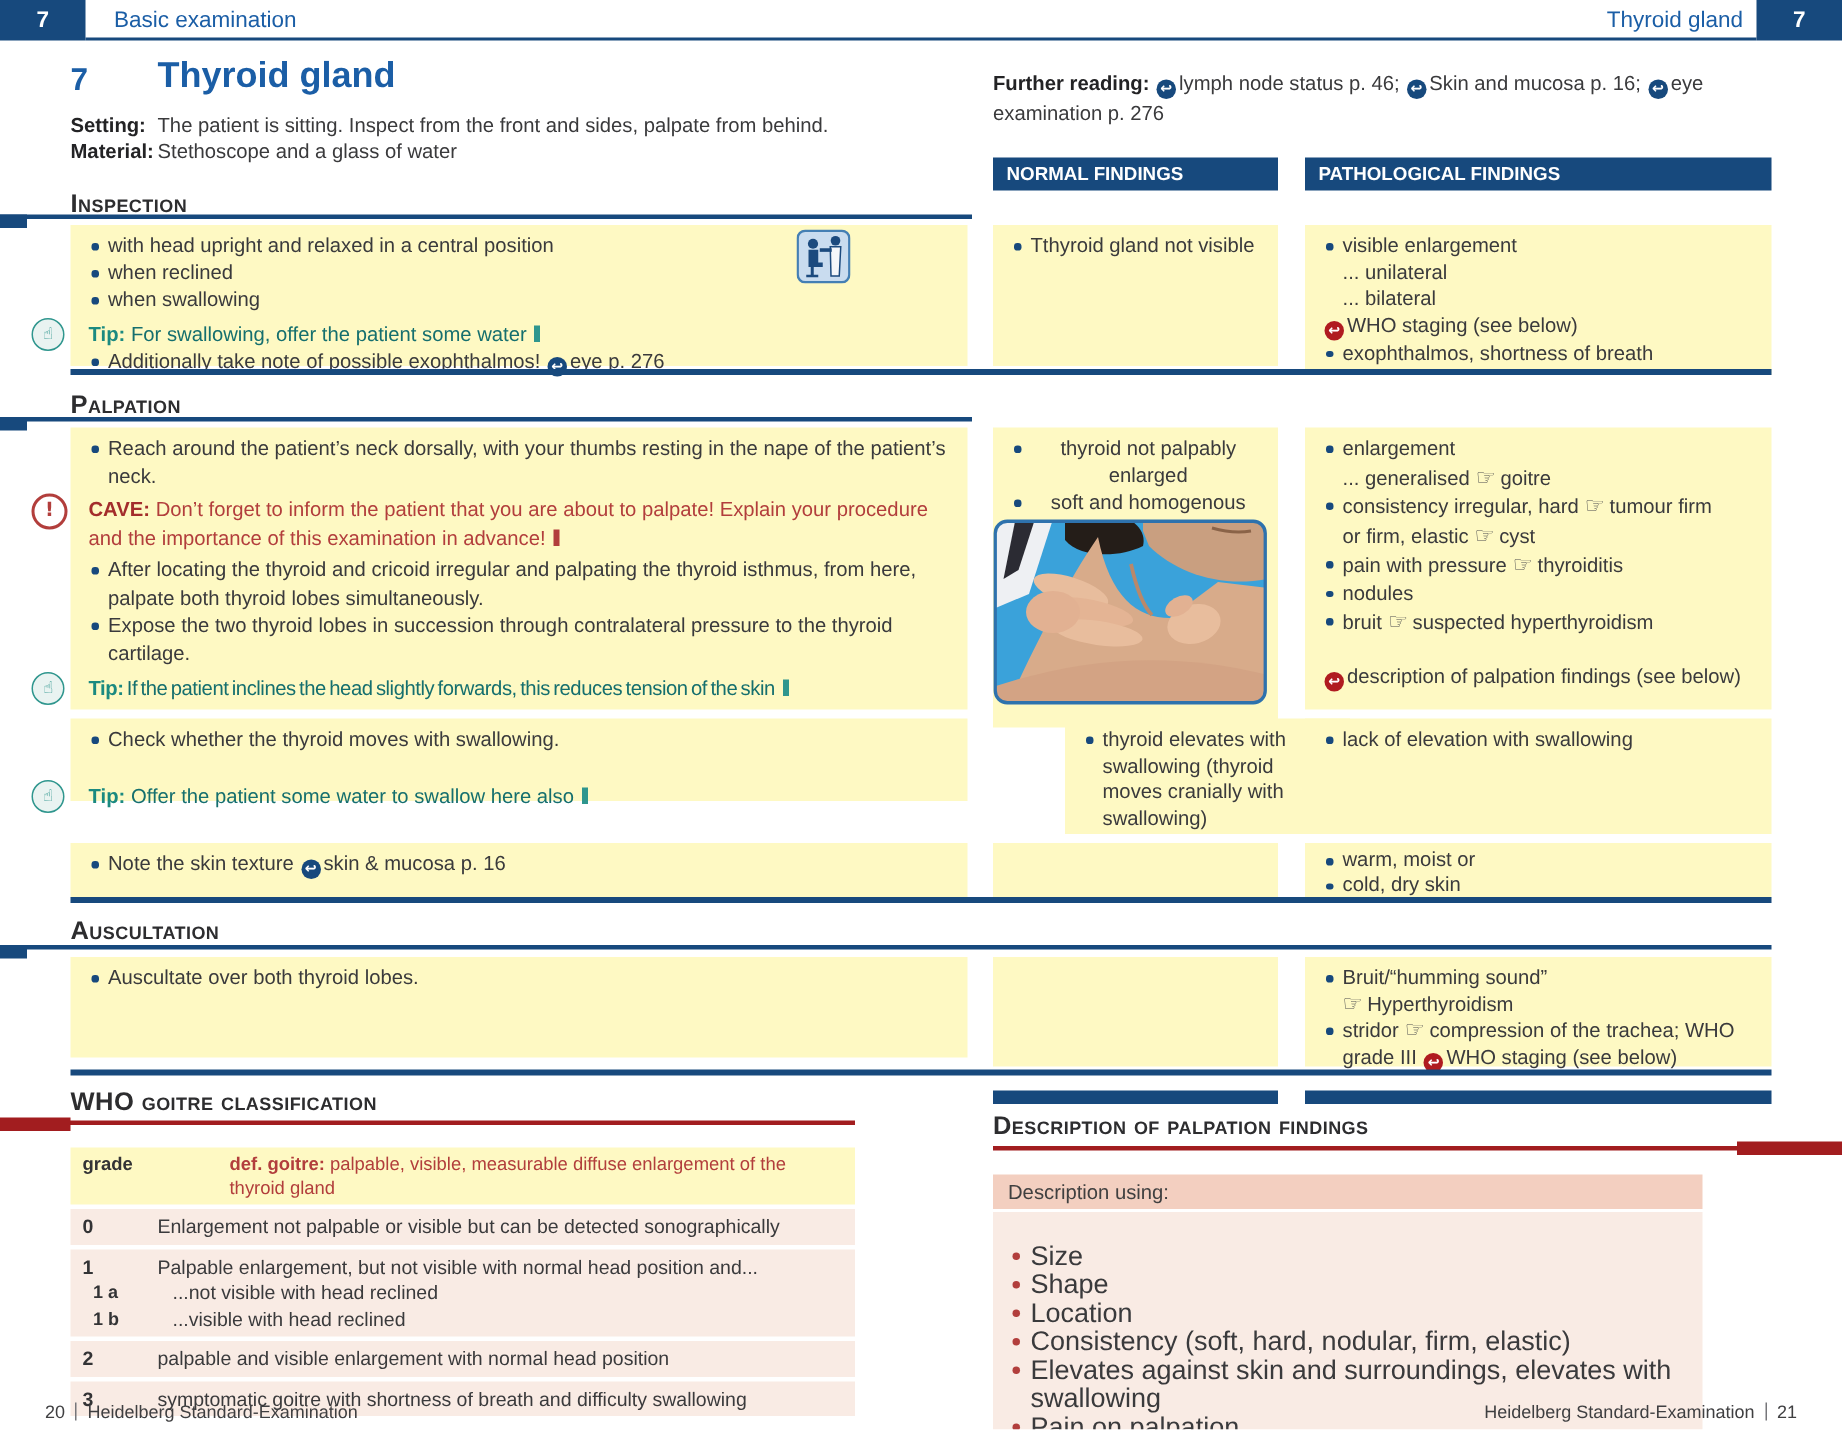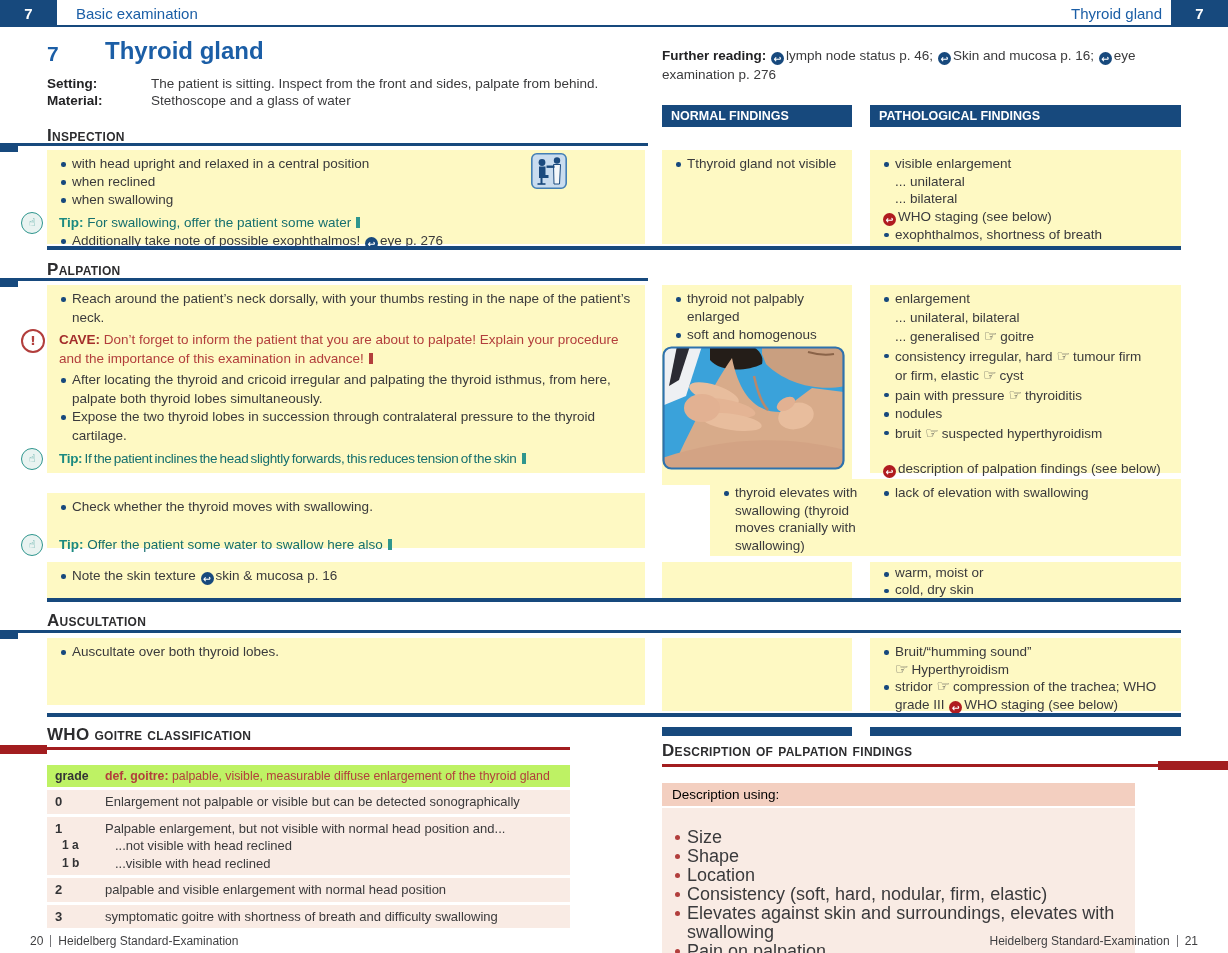--- a/index.html
+++ b/index.html
@@ -10,21 +10,21 @@
   .chapbox{position:absolute;top:0;width:57px;height:27px;background:#17497d;color:#fff;
            font-weight:bold;font-size:15px;display:flex;align-items:center;justify-content:center;}
   #cb-left{left:0;} #cb-right{left:1171px;}
   .runhead{position:absolute;top:5px;color:#1b5ea6;font-size:15px;}
   #rh-left{left:76px;} #rh-right{right:66px;}
   .headrule{position:absolute;top:25px;left:57px;width:1114px;height:2px;background:#17497d;}
 
   
   #chapnum{position:absolute;left:47px;top:42px;font-size:21px;font-weight:bold;color:#1b5ea6;}
   #pagetitle{position:absolute;left:105px;top:37px;font-size:24px;font-weight:bold;color:#1b5ea6;}
-  .kv{position:absolute;left:47px;width:598px;font-size:13.5px;display:flex;gap:46px;}
+  .kv{position:absolute;left:47px;width:598px;font-size:13.5px;display:flex;}
   .kv .kvl{width:58px;font-weight:bold;color:#232325;flex:none;}
   #kv-setting{top:76px;} #kv-material{top:93px;}
   #furtherreading{position:absolute;left:662px;top:46px;width:524px;font-size:13.5px;line-height:19px;}
   #furtherreading b{color:#232325;}
 
   
   .colbar{position:absolute;top:105px;height:22px;background:#17497d;color:#fff;font-weight:bold;
           font-size:12.5px;display:flex;align-items:center;padding-left:9px;box-sizing:border-box;}
   #colbar-normal{left:662px;width:190px;} #colbar-path{left:870px;width:311px;}
 
@@ -70,30 +70,30 @@
         font-family:"DejaVu Sans",sans-serif;}
   .xref.blue{background:#17497d;} .xref.red{background:#b01b20;}
   .hand{font-family:"DejaVu Sans",sans-serif;font-size:15px;color:#4c4c4e;margin:0 3px 0 4px;}
 
   
   #pictogram{position:absolute;right:78px;top:3px;width:36px;height:36px;}
   #photo{position:absolute;left:0;top:61px;width:183px;height:124px;}
 
   
   #whotable{position:absolute;left:47px;top:765px;width:523px;}
-  .wt-head{background:#bef264;display:flex;padding:3px 8px;color:#b23e3c;font-size:12.3px;line-height:16px;}
+  .wt-head{background:#fef9c3;display:flex;padding:3px 8px;color:#b23e3c;font-size:12.3px;line-height:16px;gap:48px;}
   .wt-head .wt-g{font-weight:bold;}
   .wt-head b{font-weight:bold;}
   .wt-row{background:#f9ebe4;display:flex;margin-top:3px;padding:3px 8px;font-size:13px;line-height:17.5px;}
   .wt-g{width:50px;flex:none;font-weight:bold;color:#333335;}
   .wt-t{flex:1;}
 
   
   #descbox{position:absolute;left:662px;top:783px;width:473px;}
-  .desc-head{background:#f3cfc0;padding:4px 10px;font-size:13.5px;color:#000000;}
+  .desc-head{background:#f3cfc0;padding:4px 10px;font-size:13.5px;color:#404040;}
   .desc-body{background:#f9ebe4;margin-top:2px;padding:20px 10px 10px 12px;font-size:18px;line-height:19px;}
   .rb{position:relative;padding-left:13px;}
   .rb::before{content:"";position:absolute;left:1px;top:7px;width:5px;height:5px;border-radius:50%;background:#b23e3c;}
 
   
   .foot{position:absolute;top:934px;font-size:12px;color:#3f3f41;}
   #foot-left{left:30px;} #foot-right{right:30px;}
   .vbar{display:inline-block;width:1px;height:12px;background:#76767a;margin:0 7px;vertical-align:-2px;}
 </style>
 </head>
@@ -185,21 +185,21 @@
     </div>
     <div class="bl"><span>After locating the thyroid and cricoid irregular and palpating the thyroid isthmus, from here, palpate both thyroid lobes simultaneously.</span></div>
     <div class="bl"><span>Expose the two thyroid lobes in succession through contralateral pressure to the thyroid cartilage.</span></div>
     <div class="tip tight">
       <span class="micon teal">☝</span>
       <b>Tip:</b>
       <span>If the patient inclines the head slightly forwards, this reduces tension of the skin</span><span class="endm teal"></span>
     </div>
   </div>
 
-  <div class="cell norm" style="top:285px;height:200px;">
+  <div class="cell norm" style="top:285px;height:200px;text-align:center;">
     <div class="bl"><span>thyroid not palpably enlarged</span></div>
     <div class="bl"><span>soft and homogenous</span></div>
     <svg id="photo" viewBox="0 0 183 124">
       <defs>
           <clipPath id="pc">
             <rect x="1.5" y="1.5" width="180" height="121" rx="8"></rect>
           </clipPath>
         </defs>
       <rect x="1.5" y="1.5" width="180" height="121" rx="8" fill="#3aa2da"></rect>
       <g clip-path="url(#pc)">
@@ -217,21 +217,20 @@
         <ellipse cx="134" cy="70" rx="18" ry="13" fill="#e8bd9d" transform="rotate(-14 134 70)"></ellipse>
         <ellipse cx="124" cy="58" rx="10" ry="6" fill="#e2b192" transform="rotate(-30 124 58)"></ellipse>
         <path d="M0,124 L183,124 L183,104 C120,88 60,92 0,112 Z" fill="#d3a384"></path>
       </g>
       <rect x="1.5" y="1.5" width="180" height="121" rx="8" fill="none" stroke="#2e72ad" stroke-width="2.2"></rect>
     </svg>
   </div>
 
   <div class="cell path" style="top:285px;height:188px;line-height:18.5px;">
     <div class="bl"><span>enlargement</span></div>
-    <div class="cont">... unilateral, bilateral</div>
     <div class="cont">
       <span>... generalised</span><span class="hand">☞</span><span>goitre</span>
     </div>
     <div class="bl">
       <span>consistency irregular, hard</span><span class="hand">☞</span><span>tumour firm</span>
     </div>
     <div class="cont">
       <span>or firm, elastic</span><span class="hand">☞</span><span>cyst</span>
     </div>
     <div class="bl">
@@ -240,21 +239,21 @@
     <div class="bl"><span>nodules</span></div>
     <div class="bl">
       <span>bruit</span><span class="hand">☞</span><span>suspected hyperthyroidism</span>
     </div>
     <div class="spacer"></div>
     <div>
       <span class="xref red">↩</span><span>description of palpation findings (see below)</span>
     </div>
   </div>
 
-  <div class="cell act" style="top:493px;height:55px;">
+  <div class="cell act" style="top:479px;height:55px;">
     <div class="bl"><span>Check whether the thyroid moves with swallowing.</span></div>
     <div class="tip" style="margin-top:20px;">
       <span class="micon teal">☝</span>
       <b>Tip:</b>
       <span>Offer the patient some water to swallow here also</span><span class="endm teal"></span>
     </div>
   </div>
   <div class="cell norm" style="top:479px;height:77px;line-height:17.5px;margin-left:48px;">
     <div class="bl"><span>thyroid elevates with swallowing (thyroid moves cranially with swallowing)</span></div>
   </div>

